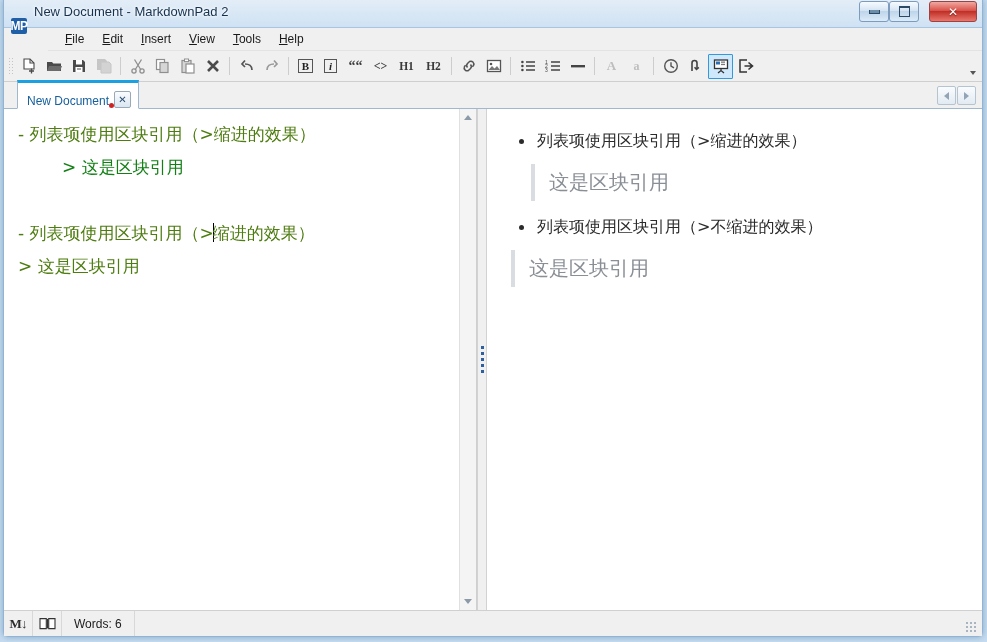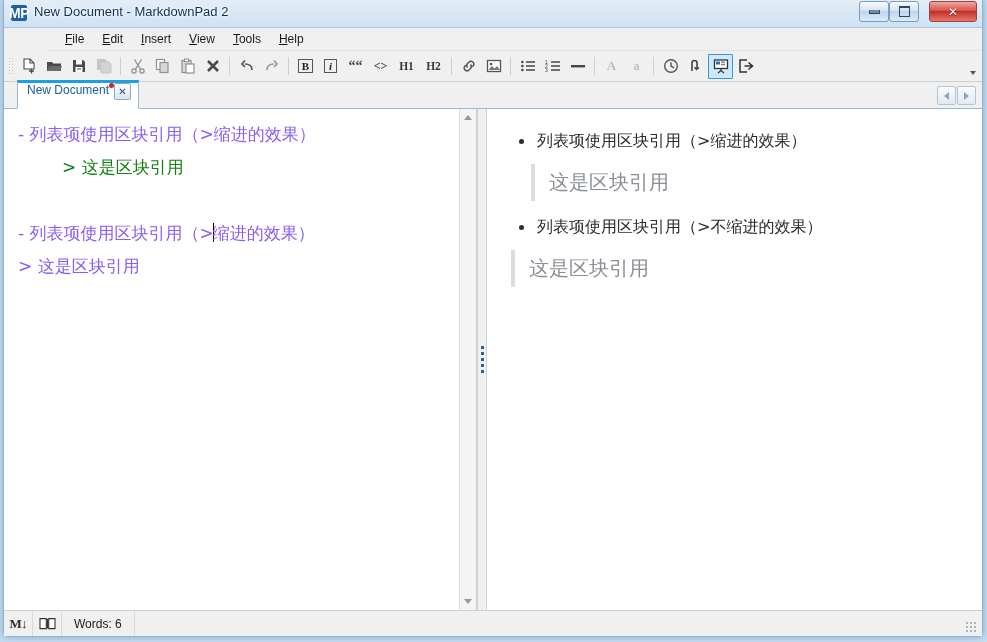--- a/index.html
+++ b/index.html
@@ -20,22 +20,22 @@
     box-shadow:0 0 6px rgba(60,100,140,.45);
     display:flex;flex-direction:column;
   }
   
   #titlebar{
     height:27px;position:relative;flex:0 0 auto;
     background:linear-gradient(to bottom,rgba(222,236,250,.72),rgba(198,222,244,.80));
     border-bottom:1px solid #a8c6e0;
   }
   #app-icon{
-    position:absolute;left:7px;top:5px;width:16px;height:16px;border-radius:2px;
-    background:#1e5fa8;color:#fff;font-size:14px;font-weight:bold;
+    position:absolute;left:7px;top:18px;width:16px;height:16px;border-radius:2px;
+    background:#1e5fa8;color:#fff;font-size:12px;font-weight:bold;
     display:flex;align-items:center;justify-content:center;letter-spacing:-.5px;text-align:right;
   }
   #title-text{
     position:absolute;left:30px;top:4px;font-size:13px;color:#15314f;
     text-shadow:0 0 3px #fff,0 0 5px #fff;white-space:nowrap;
   }
   .capbtn{
     position:absolute;top:1px;height:19px;border:1px solid #7b9cbd;border-radius:3px;
     display:flex;align-items:center;justify-content:center;
     background:linear-gradient(to bottom,#f6fbff,#d3e3f2 48%,#bed5ea 50%,#dcebf8);
@@ -74,21 +74,21 @@
   .tb-overflow{position:absolute;right:4px;top:6px;width:11px;height:18px;
     display:flex;align-items:flex-end;justify-content:center;}
   .tb-overflow i{display:block;width:0;height:0;border-left:3.5px solid transparent;
      border-right:3.5px solid transparent;border-top:4px solid #555;}
   
   #tabbar{
     flex:0 0 auto;height:26px;background:#f0f0f0;position:relative;
     display:flex;align-items:flex-end;padding-left:13px;border-bottom:1px solid #9fb8cd;
   }
   #doc-tab{
-    height:25px;display:flex;align-items:flex-start;padding:0 7px 0 9px;
+    height:25px;display:flex;align-items:flex-end;padding:0 7px 0 9px;
     background:#ffffff;border:1px solid #9fb8cd;border-bottom:1px solid #ffffff;
     border-top:3px solid #1ba1e2;position:relative;top:1px;
   }
   #tab-label{font-size:12px;color:#16609e;}
   #tab-dot{width:5px;height:5px;border-radius:50%;background:#cc2222;}
   #tab-close{
     width:15px;height:15px;display:flex;align-items:center;justify-content:center;
     border:1px solid #9aa9b8;border-radius:2px;
     background:linear-gradient(to bottom,#fbfdff,#dae6f1);
     font-size:10px;font-weight:bold;color:#2c4f73;line-height:1;
@@ -102,21 +102,21 @@
   #tabnav-right{right:6px;}
   .tri-l{width:0;height:0;border-top:4px solid transparent;border-bottom:4px solid transparent;border-right:5px solid #93a4b5;}
   .tri-r{width:0;height:0;border-top:4px solid transparent;border-bottom:4px solid transparent;border-left:5px solid #93a4b5;}
   
   #panes{flex:1 1 auto;display:flex;background:#ffffff;overflow:hidden;position:relative;}
   #editor-wrap{width:472px;flex:0 0 auto;display:flex;background:#fff;border-right:1px solid #cfcfcf;}
   #editor{
     flex:1 1 auto;padding:9px 0 0 14px;overflow:hidden;position:relative;
     font-family:"DejaVu Sans","Liberation Sans",sans-serif;
   }
-  .ed-line{font-size:17px;line-height:33px;color:#8b5cf6;white-space:pre;position:relative;}
+  .ed-line{font-size:17px;line-height:33px;color:#4d7c0f;white-space:pre;position:relative;}
   .ed-line.quote{color:#128015;padding-left:44px;}
   .caret{display:inline-block;width:1px;height:19px;background:#000;vertical-align:-3px;margin:0 -1px;}
   
   #ed-scroll{width:16px;flex:0 0 auto;background:#f4f4f4;border-left:1px solid #e0e0e0;
     display:flex;flex-direction:column;justify-content:space-between;align-items:center;}
   .sb-arrow{width:16px;height:17px;display:flex;align-items:center;justify-content:center;}
   .sb-up{width:0;height:0;border-left:4px solid transparent;border-right:4px solid transparent;border-bottom:5px solid #8c9aa8;}
   .sb-dn{width:0;height:0;border-left:4px solid transparent;border-right:4px solid transparent;border-top:5px solid #8c9aa8;}
   
   #splitter{width:8px;flex:0 0 auto;background:#f0f0f0;border-left:1px solid #d2d2d2;border-right:1px solid #d2d2d2;

